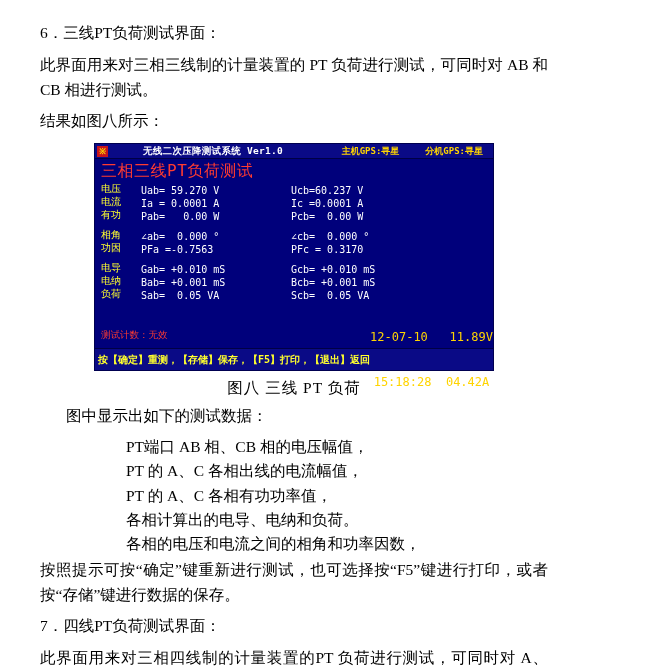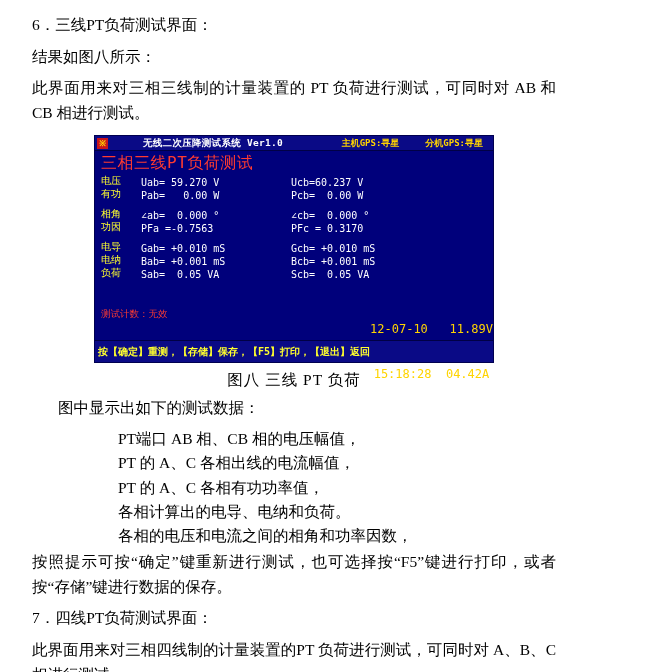--- a/index.html
+++ b/index.html
@@ -11,21 +11,21 @@
     height: 672px;
     background: #ffffff;
     font-family: "Liberation Serif", "DejaVu Serif", serif;
     color: #000000;
     overflow: hidden;
   }
   .page {
     position: relative;
     width: 582px;
     height: 672px;
-    padding: 4px;
+    padding: 12px;
     box-sizing: border-box;
   }
   .doc-body {
     padding: 8px 22px 0 28px;
     box-sizing: border-box;
   }
   .para {
     font-size: 15.5px;
     line-height: 1.62;
     margin: 0 0 6px 0;
@@ -174,23 +174,23 @@
   }
 </style>
 </head>
 <body>
 
 <div class="page">
   <div class="doc-body">
 
     <p class="para heading">6．三线PT负荷测试界面：</p>
 
+    <p class="para">此界面用来对三相三线制的计量装置的 PT 负荷进行测试，可同时对 AB 和 CB 相进行测试。</p>
+
     <p class="para">结果如图八所示：</p>
-
-    <p class="para">此界面用来对三相三线制的计量装置的 PT 负荷进行测试，可同时对 AB 和 CB 相进行测试。</p>
 
     <div class="device">
 
       <div class="dev-titlebar">
         <div class="dev-logo">※</div>
         <div class="dev-title-text">无线二次压降测试系统 Ver1.0</div>
         <div class="dev-gps">
           <span>主机GPS:寻星</span>
           <span>分机GPS:寻星</span>
         </div>
@@ -198,20 +198,25 @@
 
       <div class="dev-subtitle">三相三线PT负荷测试</div>
 
       <div class="dev-grid">
         <div class="dev-row">
           <span class="lbl">电压</span>
           <span class="c1">Uab= 59.270 V</span>
           <span class="c2">Ucb=60.237 V</span>
         </div>
         <div class="dev-row">
+          <span class="lbl">电流</span>
+          <span class="c1">Ia = 0.0001 A</span>
+          <span class="c2">Ic =0.0001 A</span>
+        </div>
+        <div class="dev-row">
           <span class="lbl">有功</span>
           <span class="c1">Pab=   0.00 W</span>
           <span class="c2">Pcb=  0.00 W</span>
         </div>
 
         <div class="dev-gap"></div>
 
         <div class="dev-row">
           <span class="lbl">相角</span>
           <span class="c1">∠ab=  0.000 °</span>

